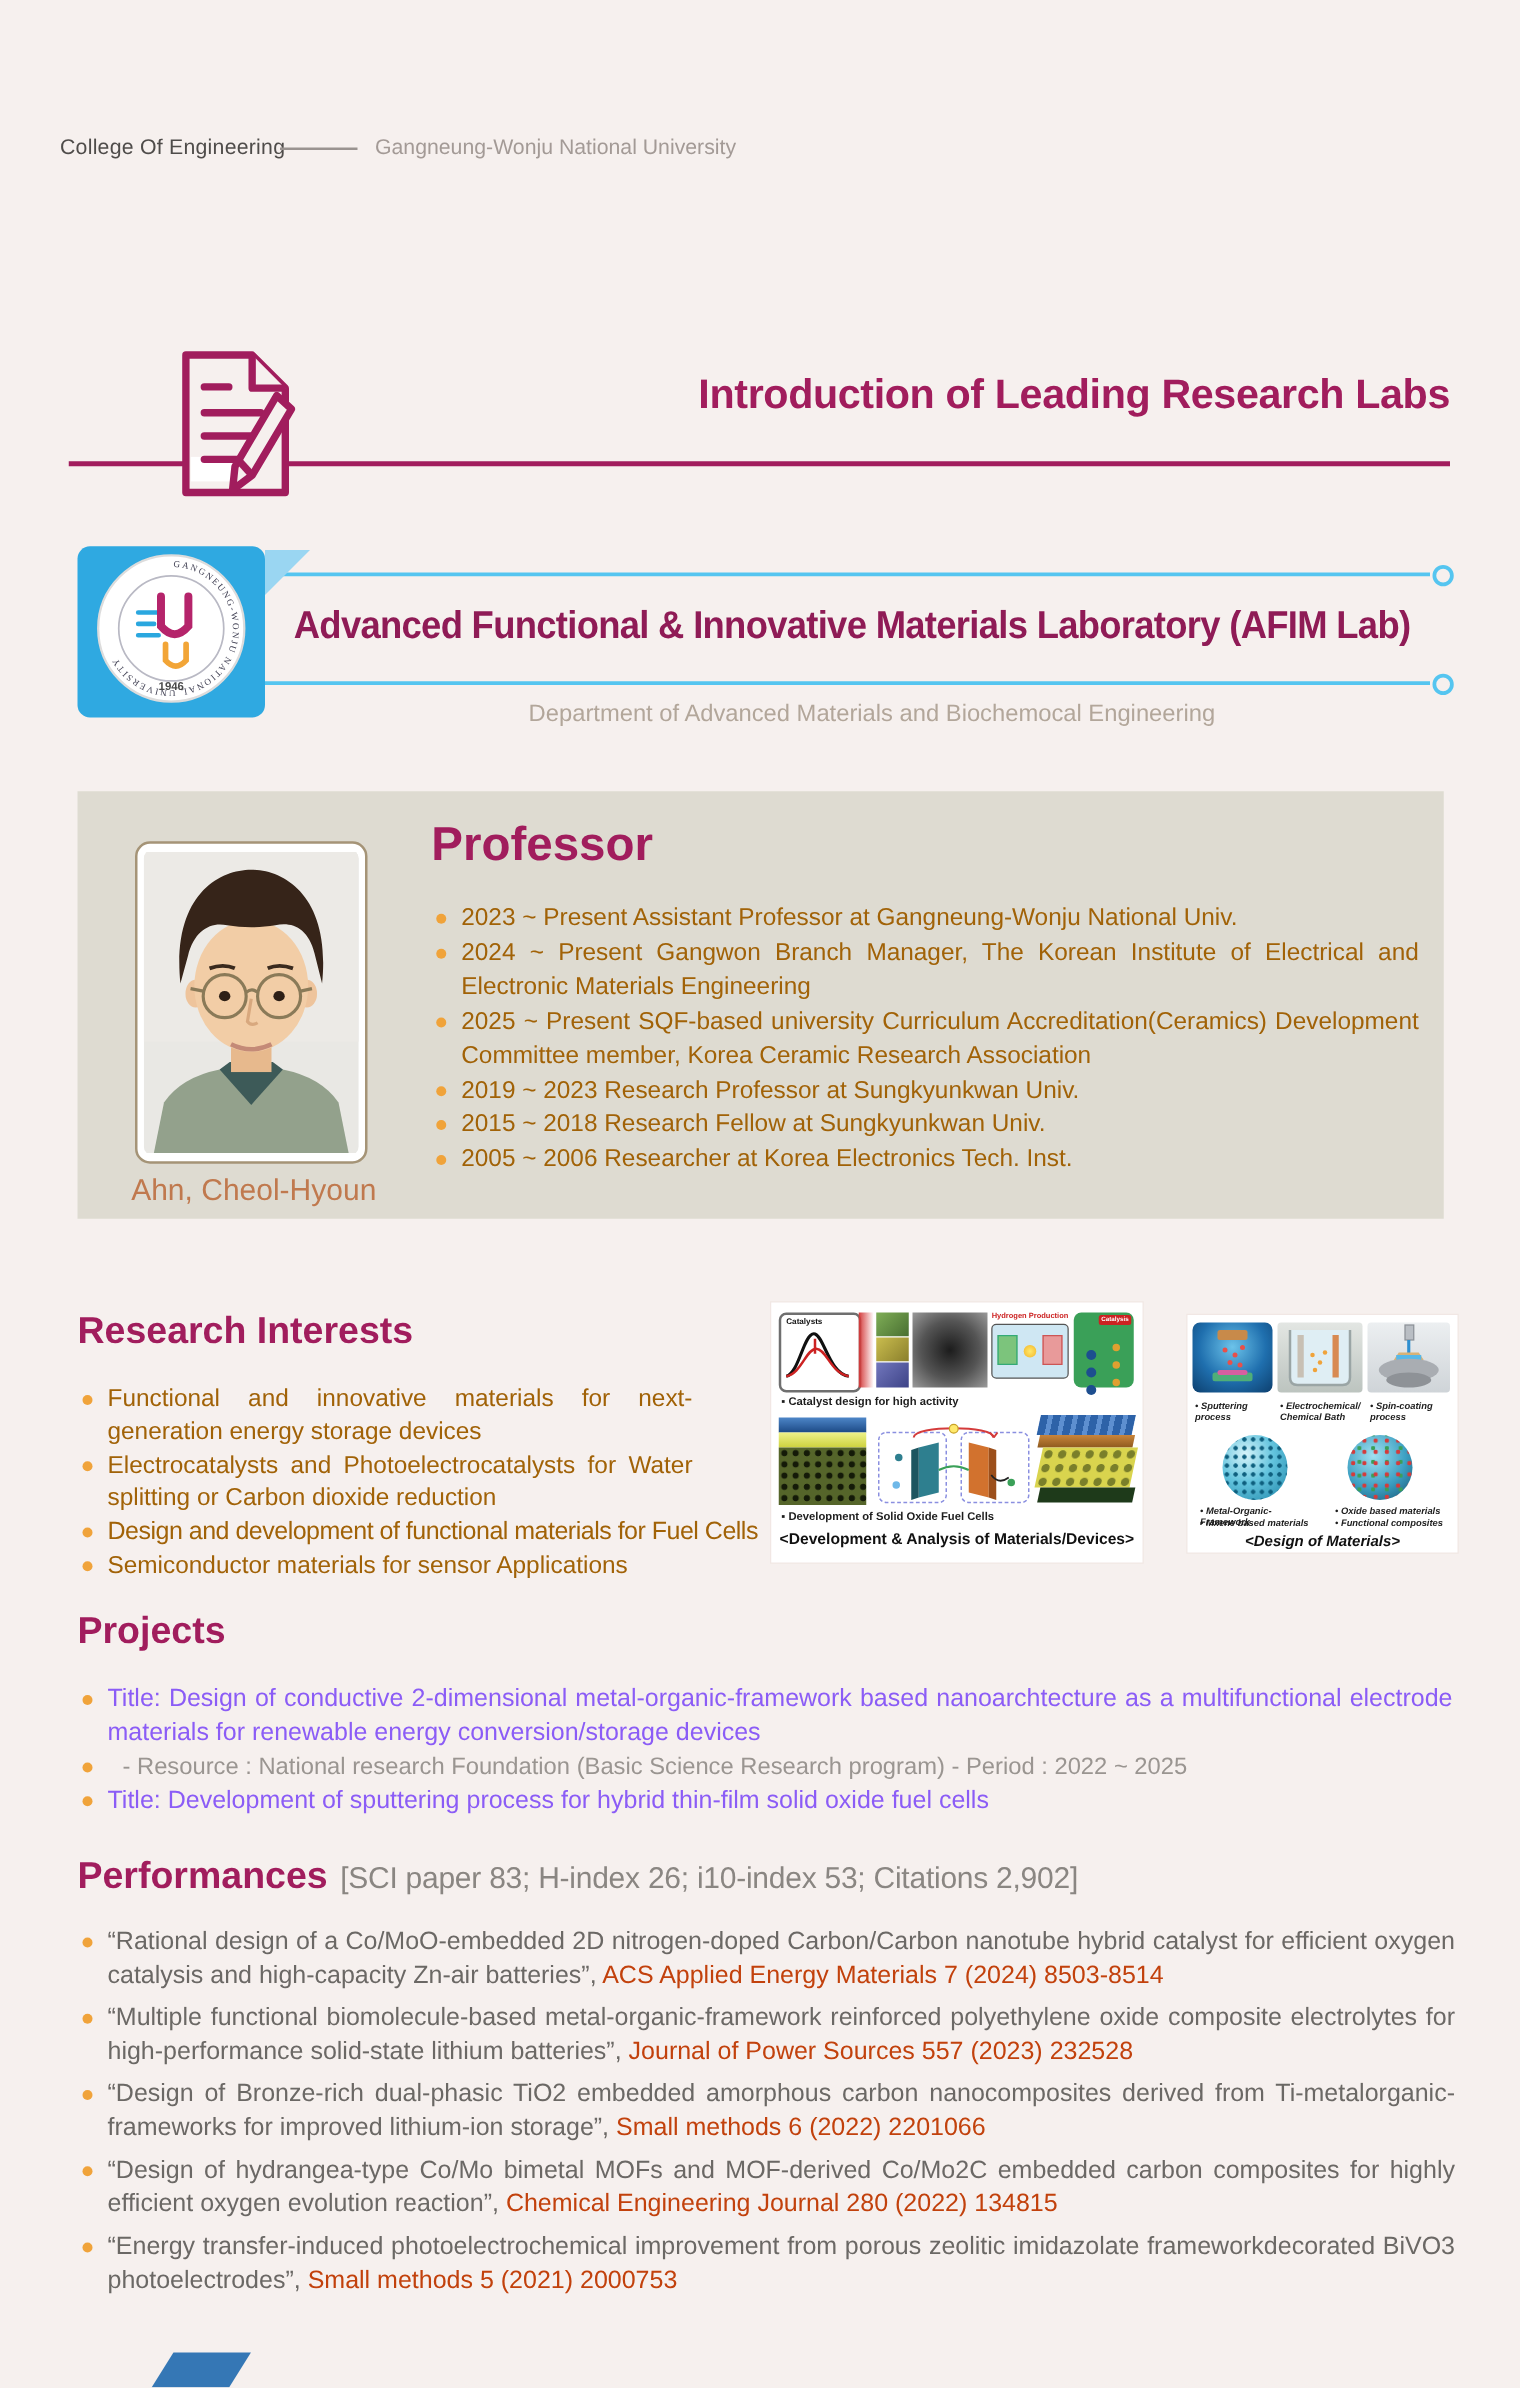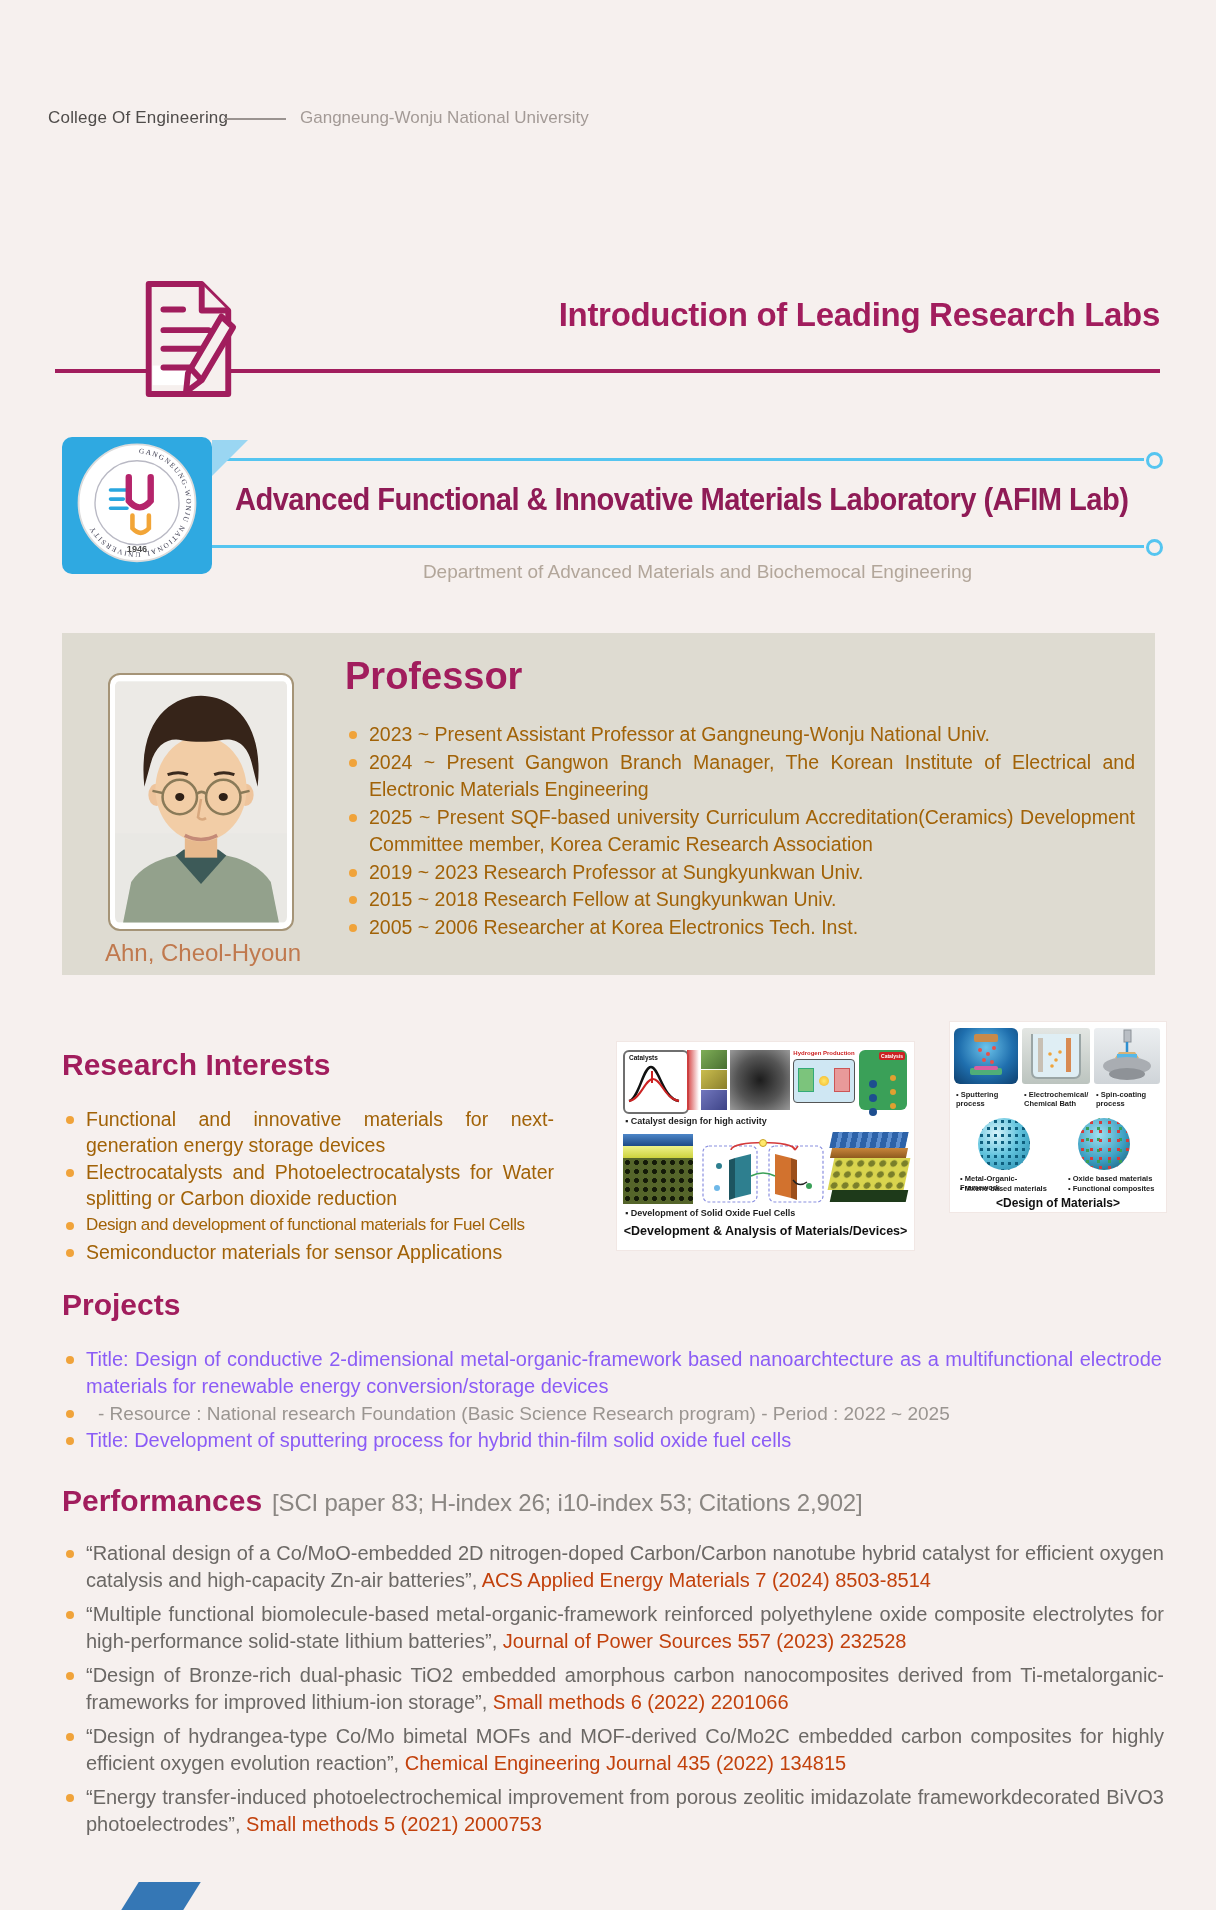--- a/index.html
+++ b/index.html
@@ -34,25 +34,25 @@
   ul.blist{list-style:none;margin:0;padding:0;}
   ul.blist li{position:relative;padding-left:24px;color:#a16207;font-size:19.5px;line-height:27.5px;
               text-align:justify;}
   ul.blist li::before{content:"";position:absolute;left:4px;top:10px;width:8px;height:8px;border-radius:50%;
               background:#f0a33a;}
   #prof-list{left:283px;top:88px;width:790px;}
   
   #ri-head{left:62px;top:1048px;font-size:30px;}
   #ri-list{left:62px;top:1106px;width:492px;}
   #ri-list li{font-size:19.5px;line-height:26px;margin-bottom:1px;}
-  #ri-list li:nth-child(3){white-space:nowrap;text-align:left;font-size:17px;letter-spacing:-.4px;}
+  #ri-list li:nth-child(3){white-space:nowrap;text-align:left;font-size:20px;letter-spacing:-.4px;}
   
   .figcard{background:#ffffff;box-shadow:0 0 0 1px #f1e7e4;}
   #figL{left:617px;top:1042px;width:297px;height:208px;}
-  #figR{left:950px;top:1022px;width:216px;height:190px;}
+  #figR{left:950px;top:1052px;width:216px;height:190px;font-style:italic;}
   .fig-label{position:absolute;font-size:9px;font-weight:bold;color:#1d1d1d;}
   .fig-label::before{content:"▪ ";}
   .fig-cap{position:absolute;width:100%;text-align:center;font-weight:bold;color:#111;}
   .tinylab{position:absolute;font-size:7.5px;font-weight:bold;color:#1d1d1d;line-height:9px;}
   .tinylab::before{content:"• ";}
   
   #pj-head{left:62px;top:1288px;font-size:30px;}
   #pj-list{left:62px;top:1346px;width:1100px;}
   #pj-list li{color:#8b5cf6;font-size:20px;line-height:27px;}
   #pj-list .res{color:#9a9591;font-size:19px;line-height:27px;padding-left:12px;text-align:left;}
@@ -296,18 +296,18 @@
     <li>Title: Development of sputtering process for hybrid thin-film solid oxide fuel cells</li>
   </ul>
 
   <div class="abs mag" id="pf-head">
     <span>Performances</span><span id="pf-metrics">[SCI paper 83; H-index 26; i10-index 53; Citations 2,902]</span>
   </div>
   <ul class="abs blist" id="pf-list">
     <li><span class="q">“Rational design of a Co/MoO-embedded 2D nitrogen-doped Carbon/Carbon nanotube hybrid catalyst for efficient oxygen catalysis and high-capacity Zn-air batteries”, </span><span class="r">ACS Applied Energy Materials 7 (2024) 8503-8514</span></li>
     <li><span class="q">“Multiple functional biomolecule-based metal-organic-framework reinforced polyethylene oxide composite electrolytes for high-performance solid-state lithium batteries”, </span><span class="r">Journal of Power Sources 557 (2023) 232528</span></li>
     <li><span class="q">“Design of Bronze-rich dual-phasic TiO2 embedded amorphous carbon nanocomposites derived from Ti-metalorganic-frameworks for improved lithium-ion storage”, </span><span class="r">Small methods 6 (2022) 2201066</span></li>
-    <li><span class="q">“Design of hydrangea-type Co/Mo bimetal MOFs and MOF-derived Co/Mo2C embedded carbon composites for highly efficient oxygen evolution reaction”, </span><span class="r">Chemical Engineering Journal 435 (2022) 134815</span></li>
+    <li><span class="q">“Design of hydrangea-type Co/Mo bimetal MOFs and MOF-derived Co/Mo2C embedded carbon composites for highly efficient oxygen evolution reaction”, </span><span class="r">Chemical Engineering Journal 280 (2022) 134815</span></li>
     <li><span class="q">“Energy transfer-induced photoelectrochemical improvement from porous zeolitic imidazolate frameworkdecorated BiVO3 photoelectrodes”, </span><span class="r">Small methods 5 (2021) 2000753</span></li>
   </ul>
 
   <div class="abs" id="corner-dec"></div>
 </div>
 
 </body></html>

